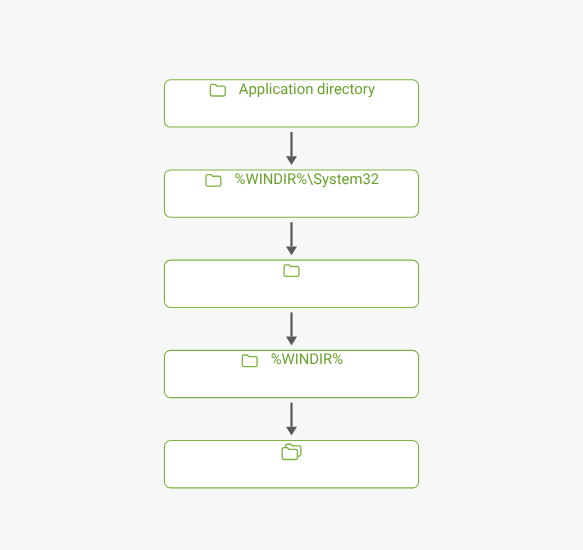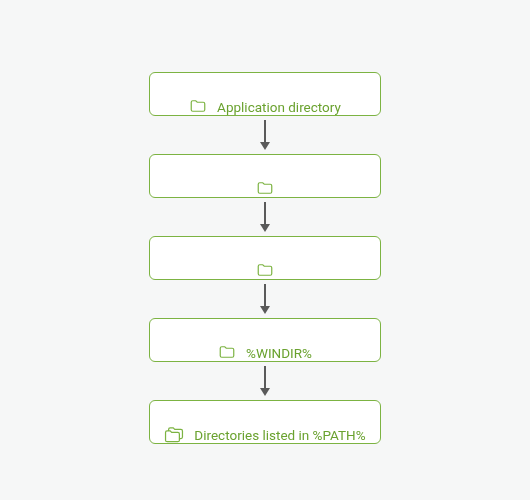--- a/index.html
+++ b/index.html
@@ -14,21 +14,21 @@
     align-items: center;
     padding-top: 72px;
   }
   .node {
     width: 232px;
     height: 44px;
     background: #ffffff;
     border: 1px solid #7cb342;
     border-radius: 6px;
     display: flex;
-    align-items: flex-end;
+    align-items: flex-start;
     justify-content: center;
     gap: 10px;
     color: #6aa22f;
     font-size: 13.5px;
     font-weight: 400;
   }
   .arrow {
     width: 2px;
     height: 30px;
     position: relative;
@@ -67,20 +67,21 @@
   <div class="arrow-line"></div>
     <div class="arrow-head"></div>
 </div>
 
 <div class="node">
   <span class="icon">
     <svg width="18" height="18" viewBox="0 0 24 24" fill="none" stroke="#7cb342" stroke-width="1.6">
       <path d="M3 7a2 2 0 0 1 2-2h4l2 2h8a2 2 0 0 1 2 2v8a2 2 0 0 1-2 2H5a2 2 0 0 1-2-2V7z"></path>
     </svg>
   </span>
+  <span>%WINDIR%\System32</span>
 </div>
 
 <div class="arrow">
   <div class="arrow-line"></div>
     <div class="arrow-head"></div>
 </div>
 
 <div class="node">
   <span class="icon">
     <svg width="18" height="18" viewBox="0 0 24 24" fill="none" stroke="#7cb342" stroke-width="1.6">
@@ -108,14 +109,13 @@
     <div class="arrow-head"></div>
 </div>
 
 <div class="node">
   <span class="icon">
     <svg width="20" height="18" viewBox="0 0 26 22" fill="none" stroke="#7cb342" stroke-width="1.6">
       <path d="M6 5a2 2 0 0 1 2-2h4l2 2h8a2 2 0 0 1 2 2v8a2 2 0 0 1-2 2H8a2 2 0 0 1-2-2V5z" fill="#ffffff"></path>
       <path d="M2 9a2 2 0 0 1 2-2h4l2 2h8a2 2 0 0 1 2 2v8a2 2 0 0 1-2 2H4a2 2 0 0 1-2-2V9z" fill="#ffffff"></path>
     </svg>
   </span>
-  <span>Directories listed in %PATH%</span>
 </div>
 
 </body></html>

